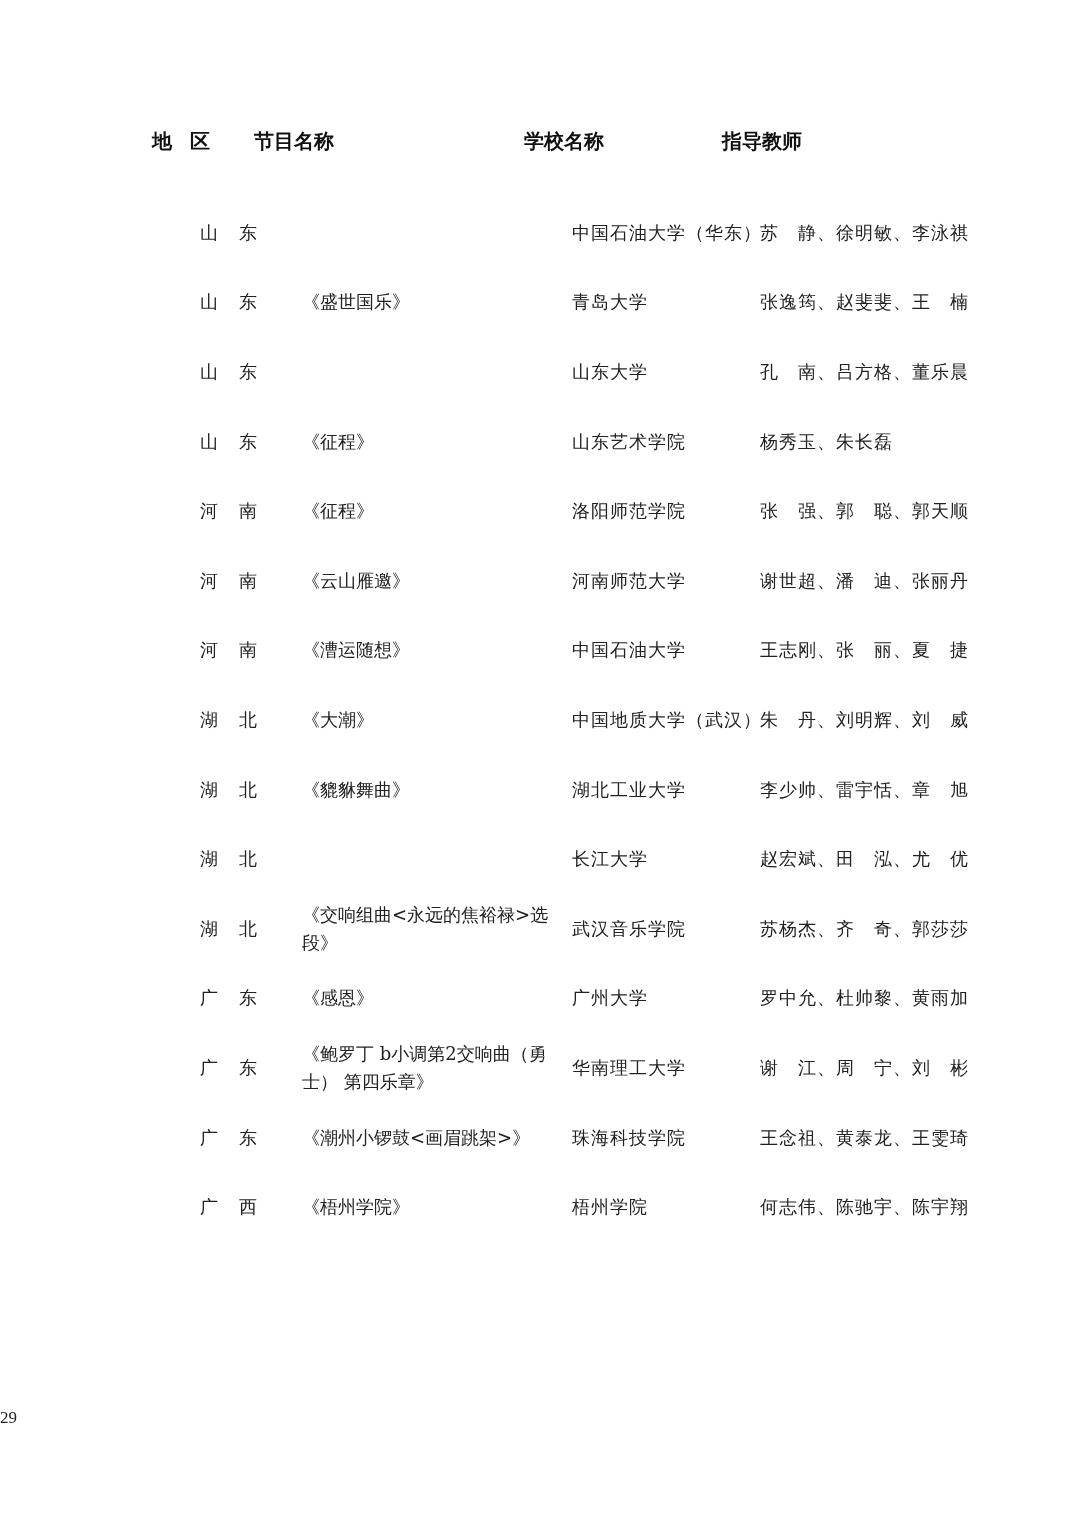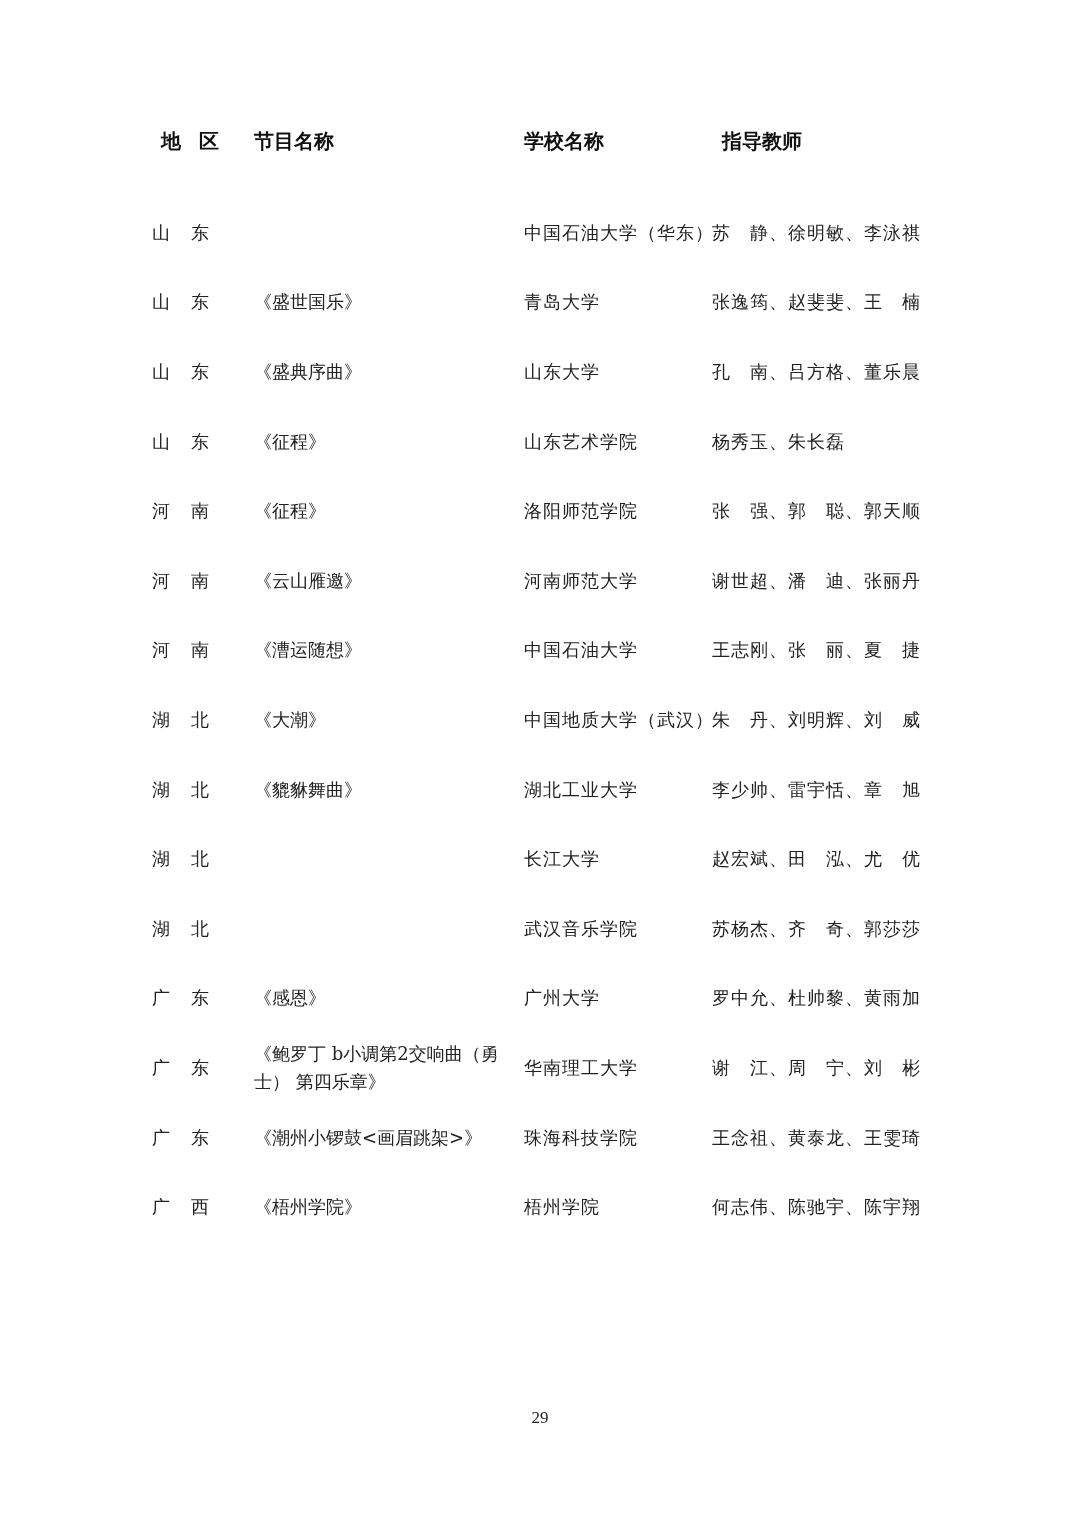--- a/index.html
+++ b/index.html
@@ -7,38 +7,38 @@
     width: 1080px; height: 1528px; position: relative; overflow: hidden;
     font-family: "DejaVu Serif", "Liberation Serif", serif;
     color: #222222;
   }
   .header {
     position: absolute; top: 128px; left: 152px; width: 800px; height: 34px;
     font-family: "DejaVu Sans", "Liberation Sans", sans-serif;
     font-weight: bold; font-size: 20px; color: #111111;
   }
   .header span { position: absolute; top: 0; white-space: nowrap; }
-  .h-region { left: 0; letter-spacing: 18px; margin-left: 9px; }
+  .h-region { left: 0; letter-spacing: 18px; }
   .h-program { left: 102px; text-align: center; }
   .h-school { left: 372px; }
   .h-teacher { left: 570px; text-align: right; }
 
   .rows { position: absolute; left: 152px; top: 198px; width: 800px; }
   .row {
     position: relative; height: 69.6px;
-    font-size: 18px; line-height: 28px;
+    font-size: 18px; line-height: 28px; margin-left: 48px;
   }
   .row .cell { position: absolute; top: 50%; transform: translateY(-50%); white-space: nowrap; }
   .c-region { left: 0; letter-spacing: 21px; }
   .c-program { left: 102px; width: 268px; white-space: normal !important; }
   .c-school { left: 372px; letter-spacing: 1px; }
   .c-teacher { left: 560px; width: 216px; text-align: justify; letter-spacing: 1px; }
 
   .page-number {
-    position: absolute; top: 1408px; left: 0; width: 1080px; text-align: center;
+    position: absolute; top: 1408px; left: 0; width: 1080px; 
     font-family: "Liberation Serif", "DejaVu Serif", serif; font-size: 17px; color: #222;
   }
 </style>
 </head>
 <body>
 
 <div class="header">
   <span class="h-region">地区</span>
   <span class="h-program">节目名称</span>
   <span class="h-school">学校名称</span>
@@ -52,21 +52,20 @@
       <span class="cell c-teacher">苏　静、徐明敏、李泳祺</span>
     </div>
     <div class="row">
       <span class="cell c-region">山东</span>
       <span class="cell c-program">《盛世国乐》</span>
       <span class="cell c-school">青岛大学</span>
       <span class="cell c-teacher">张逸筠、赵斐斐、王　楠</span>
     </div>
     <div class="row">
       <span class="cell c-region">山东</span>
-      <span class="cell c-program">《盛典序曲》</span>
       <span class="cell c-school">山东大学</span>
       <span class="cell c-teacher">孔　南、吕方格、董乐晨</span>
     </div>
     <div class="row">
       <span class="cell c-region">山东</span>
       <span class="cell c-program">《征程》</span>
       <span class="cell c-school">山东艺术学院</span>
       <span class="cell c-teacher">杨秀玉、朱长磊</span>
     </div>
     <div class="row">
@@ -99,20 +98,21 @@
       <span class="cell c-school">湖北工业大学</span>
       <span class="cell c-teacher">李少帅、雷宇恬、章　旭</span>
     </div>
     <div class="row">
       <span class="cell c-region">湖北</span>
       <span class="cell c-school">长江大学</span>
       <span class="cell c-teacher">赵宏斌、田　泓、尤　优</span>
     </div>
     <div class="row">
       <span class="cell c-region">湖北</span>
+      <span class="cell c-program">《交响组曲&lt;永远的焦裕禄&gt;选段》</span>
       <span class="cell c-school">武汉音乐学院</span>
       <span class="cell c-teacher">苏杨杰、齐　奇、郭莎莎</span>
     </div>
     <div class="row">
       <span class="cell c-region">广东</span>
       <span class="cell c-program">《感恩》</span>
       <span class="cell c-school">广州大学</span>
       <span class="cell c-teacher">罗中允、杜帅黎、黄雨加</span>
     </div>
     <div class="row">

